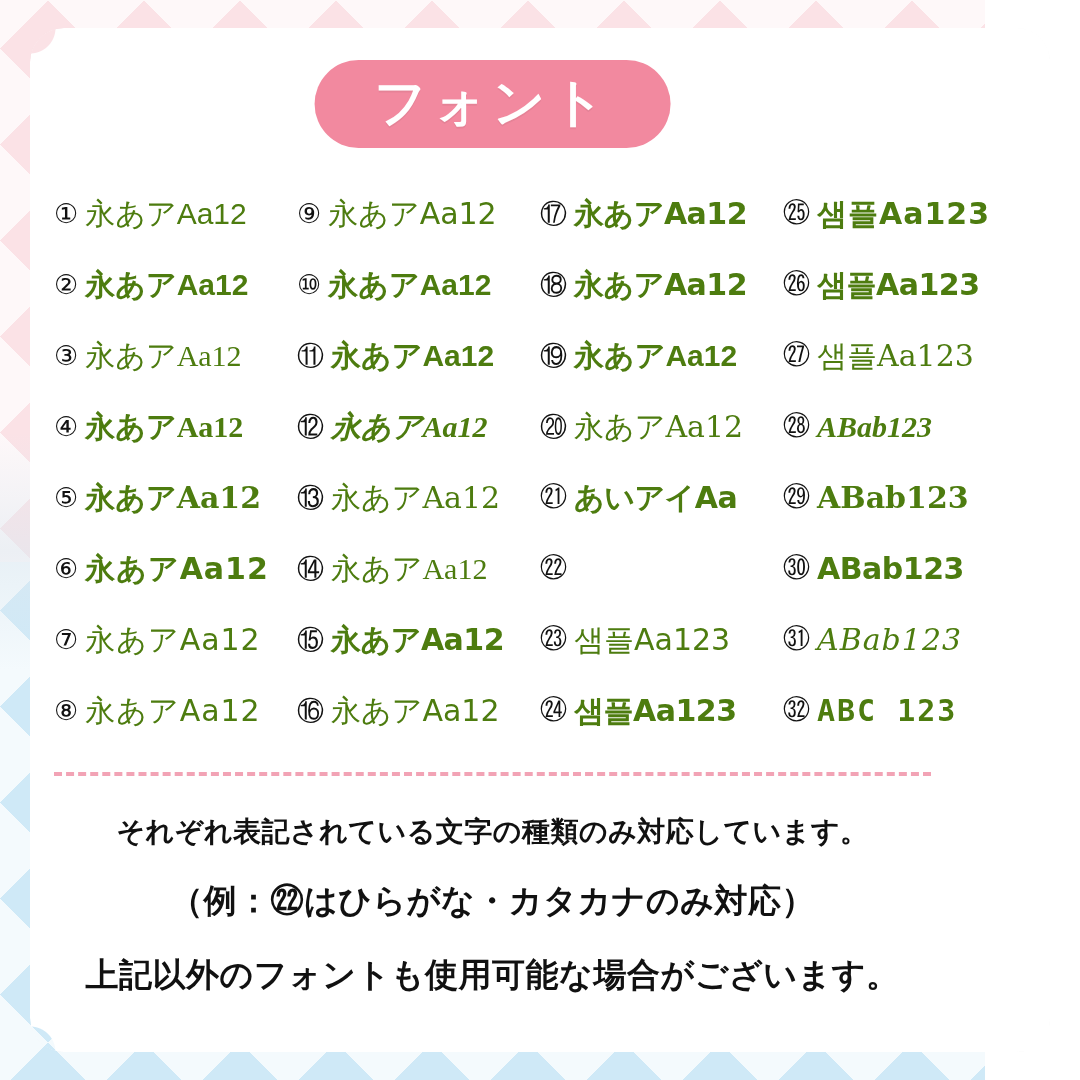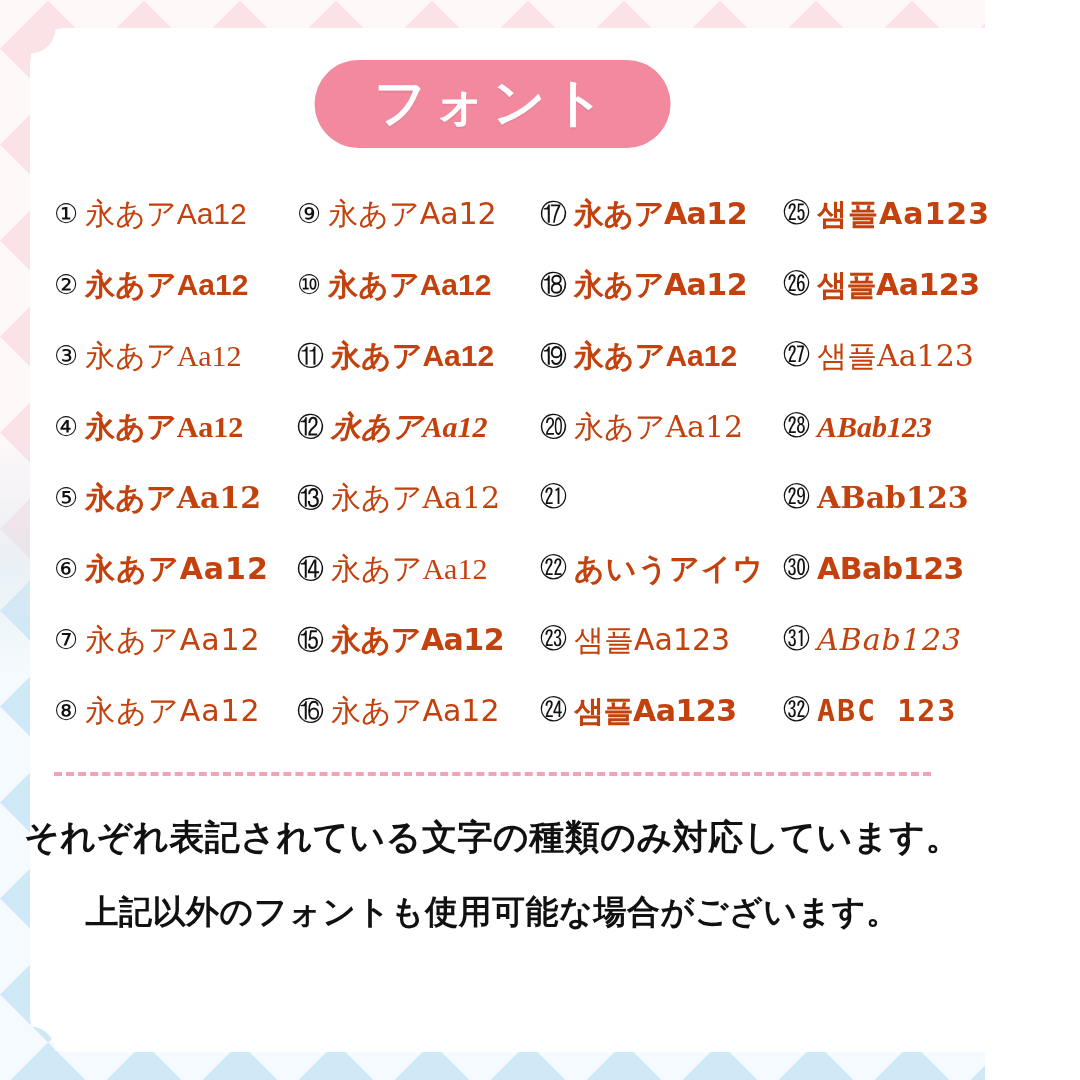--- a/index.html
+++ b/index.html
@@ -110,21 +110,21 @@
   }
   .num {
     font-size: 27px;
     margin-right: 7px;
     color: #111;
     flex: none;
   }
   .smp {
     font-size: 30px;
     line-height: 1;
-    color: #c2410c;
+    color: #4d7c0f;
   }
 
   
   .v-gothic      { font-family: "Liberation Sans", sans-serif; }
   .v-gothic-b    { font-family: "Liberation Sans", sans-serif; font-weight: bold; }
   .v-mincho      { font-family: "Liberation Serif", serif; }
   .v-mincho-b    { font-family: "Liberation Serif", serif; font-weight: bold; }
   .v-round       { font-family: "DejaVu Sans", sans-serif; font-weight: bold; letter-spacing: 1px; }
   .v-round-l     { font-family: "DejaVu Sans", sans-serif; letter-spacing: 1px; }
   .v-heavy       { font-family: "DejaVu Sans", sans-serif; font-weight: bold; letter-spacing: -0.5px; }
@@ -150,21 +150,21 @@
     position: absolute;
     left: 0;
     right: 0;
     top: 810px;
     text-align: center;
   }
   .note {
     font-family: "DejaVu Sans", sans-serif;
     font-weight: bold;
     color: #111111;
-    font-size: 35px;
+    font-size: 28px;
     line-height: 1.55;
     margin: 0 0 22px 0;
     letter-spacing: 0.5px;
   }
   .note.n2 { font-size: 33px; }
   .note.n3 { font-size: 33px; margin-bottom: 16px; }
 </style>
 </head>
 <body>
 
@@ -248,36 +248,36 @@
       <div class="cell">
         <span class="num">⑤</span>
         <span class="smp v-slab">永あアAa12</span>
       </div>
       <div class="cell">
         <span class="num">⑬</span>
         <span class="smp v-serif-l">永あアAa12</span>
       </div>
       <div class="cell">
         <span class="num">㉑</span>
+        <span class="smp v-heavy">あいアイAa</span>
       </div>
       <div class="cell">
         <span class="num">㉙</span>
         <span class="smp v-slab">ABab123</span>
       </div>
       <div class="cell">
         <span class="num">⑥</span>
         <span class="smp v-round">永あアAa12</span>
       </div>
       <div class="cell">
         <span class="num">⑭</span>
         <span class="smp v-mincho">永あアAa12</span>
       </div>
       <div class="cell">
         <span class="num">㉒</span>
-        <span class="smp v-round">あいうアイウ</span>
       </div>
       <div class="cell">
         <span class="num">㉚</span>
         <span class="smp v-heavy">ABab123</span>
       </div>
       <div class="cell">
         <span class="num">⑦</span>
         <span class="smp v-round-l">永あアAa12</span>
       </div>
       <div class="cell">
@@ -307,16 +307,17 @@
       <div class="cell">
         <span class="num">㉜</span>
         <span class="smp v-mono">ABC 123</span>
       </div>
     </div>
 
   <div class="divider"></div>
 
   <div class="notes">
     <p class="note n1">それぞれ表記されている文字の種類のみ対応しています。</p>
+    <p class="note n2">（例：㉒はひらがな・カタカナのみ対応）</p>
     <p class="note n3">上記以外のフォントも使用可能な場合がございます。</p>
   </div>
 
 </div>
 
 </body></html>

